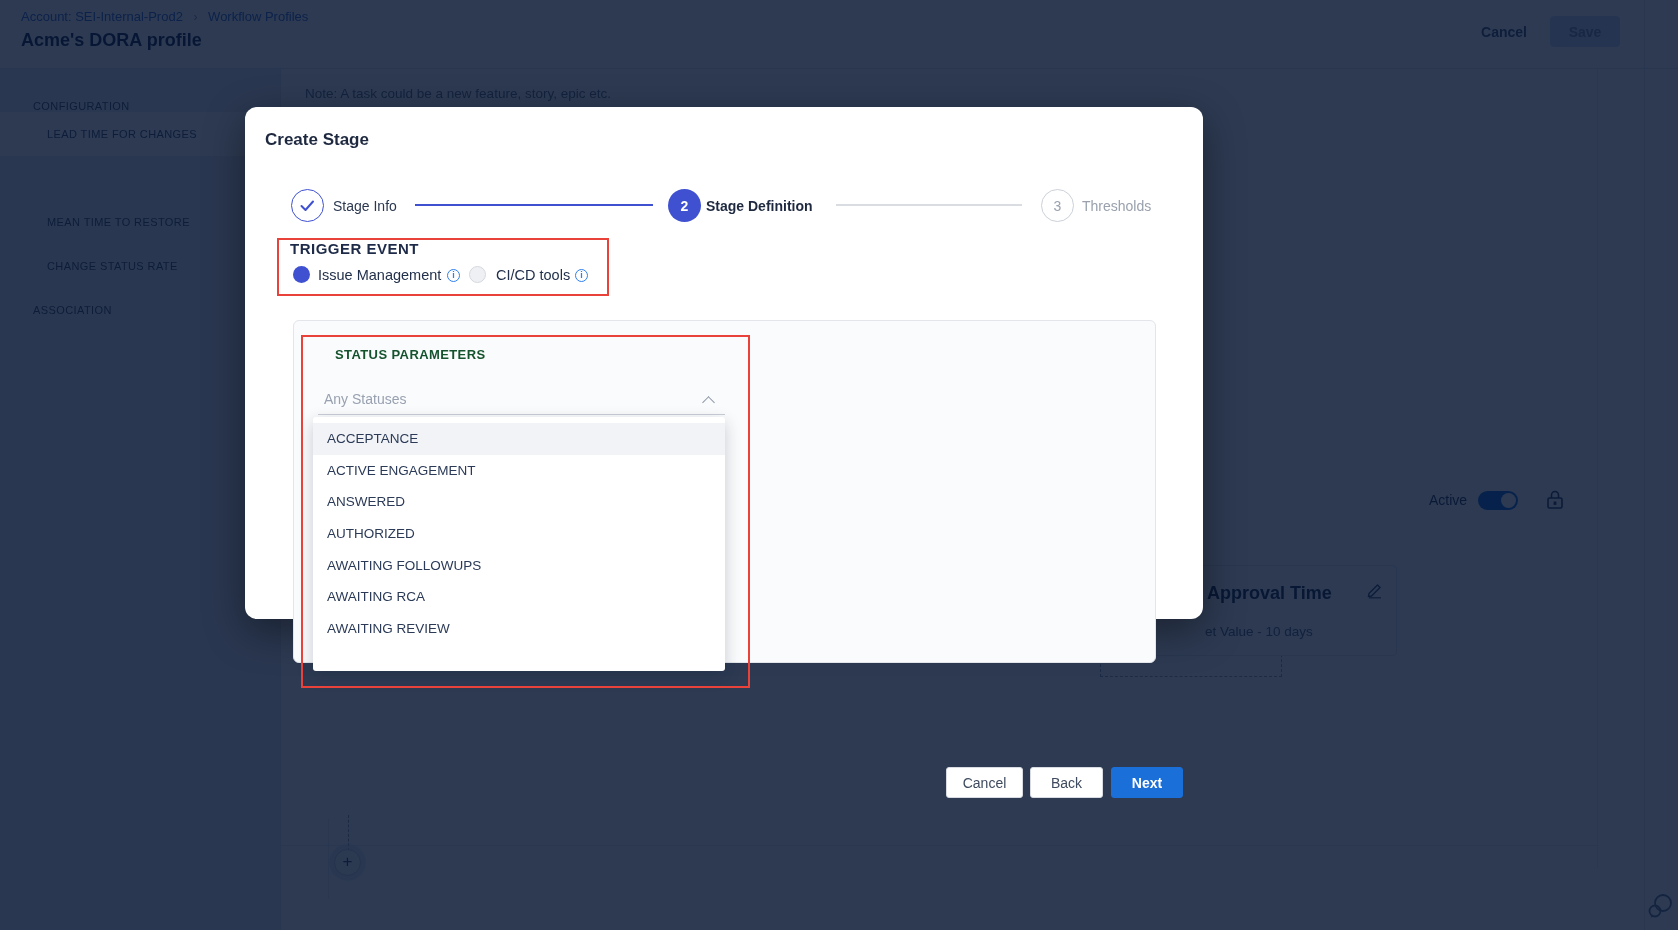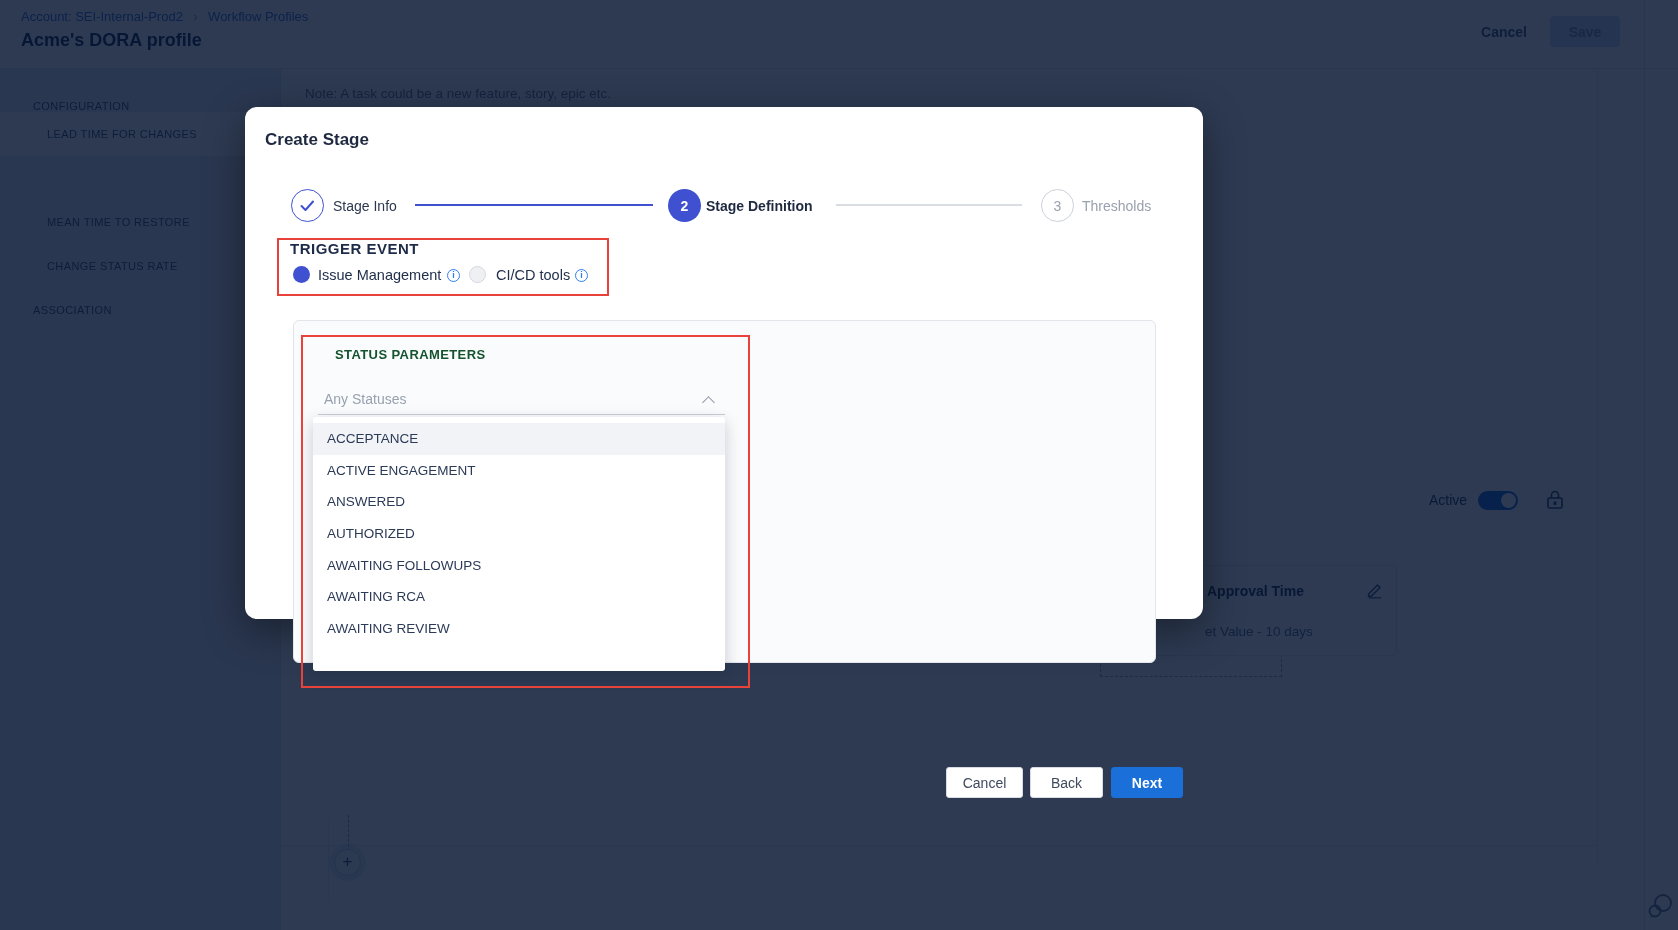--- a/index.html
+++ b/index.html
@@ -29,21 +29,21 @@
 
   .note-text { position:absolute; left:305px; top:86px; font-size:13.5px; color:#67748a; }
 
   .active-label { position:absolute; left:1429px; top:492px; font-size:14px; color:#303e58; }
   .toggle { position:absolute; left:1478px; top:491px; width:40px; height:19px; border-radius:10px; background:#1a6fd8; cursor:pointer; }
   .toggle .knob { position:absolute; right:2px; top:2px; width:15px; height:15px; border-radius:50%; background:#ffffff; }
   .lock-wrap { position:absolute; left:1545px; top:489px; width:20px; height:21px; }
 
   .dashed-slot { position:absolute; left:1100px; top:600px; width:182px; height:77px; border:1.5px dashed #9aa4b2; }
   .approval-card { position:absolute; left:1150px; top:565px; width:247px; height:91px; background:#fcfdff; border:1px solid #dfe5ee; border-radius:4px; }
-  .approval-title { position:absolute; left:56px; top:17px; font-size:14px; font-weight:600; color:#25344f; }
+  .approval-title { position:absolute; left:56px; top:17px; font-size:18px; font-weight:600; color:#25344f; }
   .pencil-wrap { position:absolute; left:215px; top:15px; width:18px; height:18px; cursor:pointer; }
   .approval-value { position:absolute; left:54px; top:58px; font-size:13.5px; color:#5e6b80; }
 
   .grid-h { position:absolute; left:281px; top:845px; width:1316px; height:1px; background:#eceef1; }
   .grid-v { position:absolute; left:328px; top:819px; width:1px; height:80px; background:#eceef1; }
   .flow-dash { position:absolute; left:348px; top:815px; width:0; height:36px; border-left:1.5px dashed #8e99ab; }
   .plus-ring { position:absolute; left:329px; top:844px; width:37px; height:37px; border-radius:50%; background:rgba(210,218,230,.45); }
   .plus-node { position:absolute; left:334px; top:849px; width:27px; height:27px; border-radius:50%; background:#f4f6f9;
                border:1.5px solid #c6cdd8; color:#41506e; font-size:17px; line-height:23px; text-align:center; cursor:pointer; }
   .chat-wrap { position:absolute; left:1646px; top:891px; width:30px; height:30px; }

